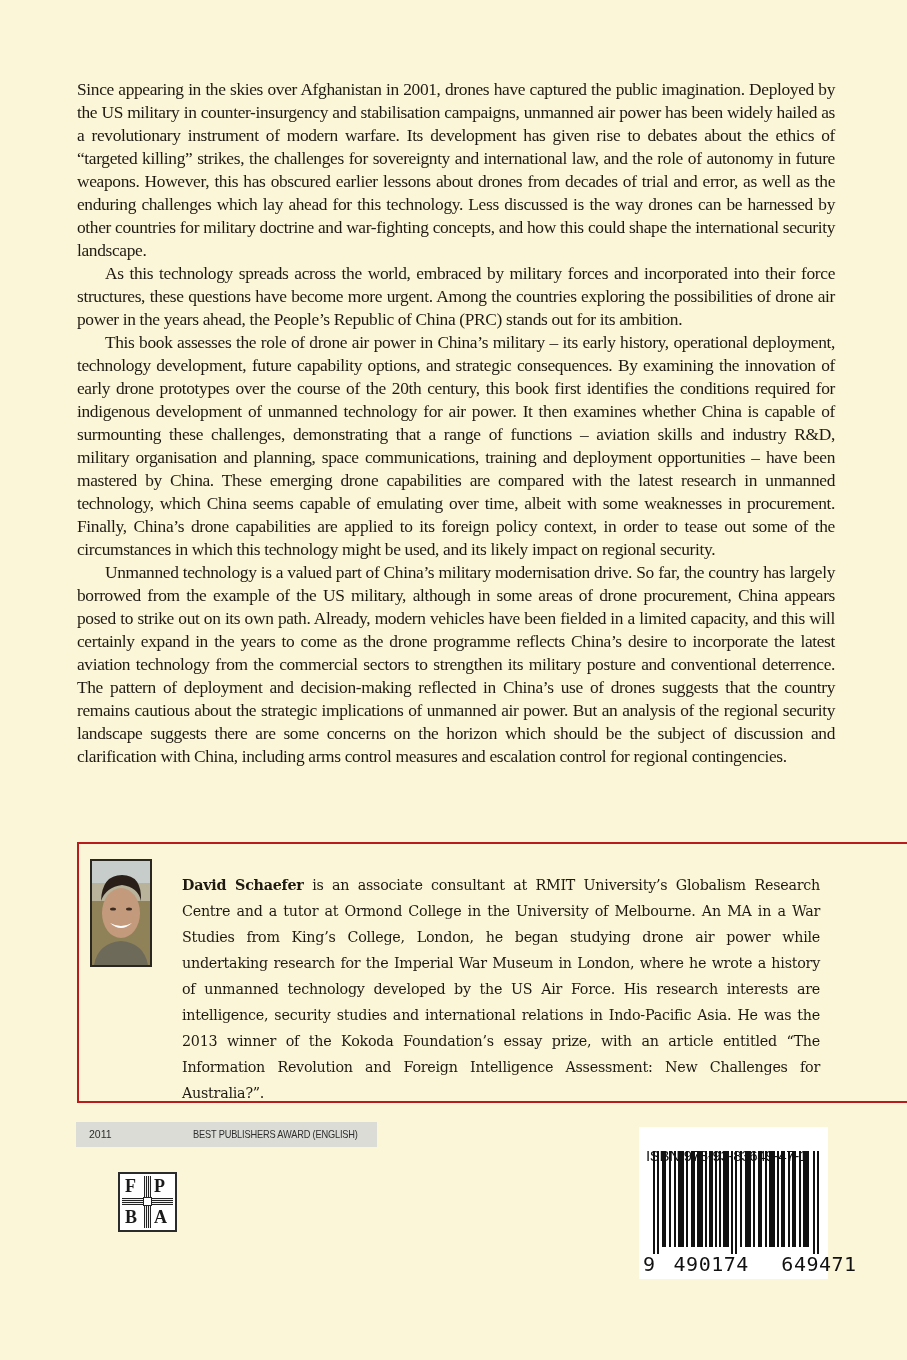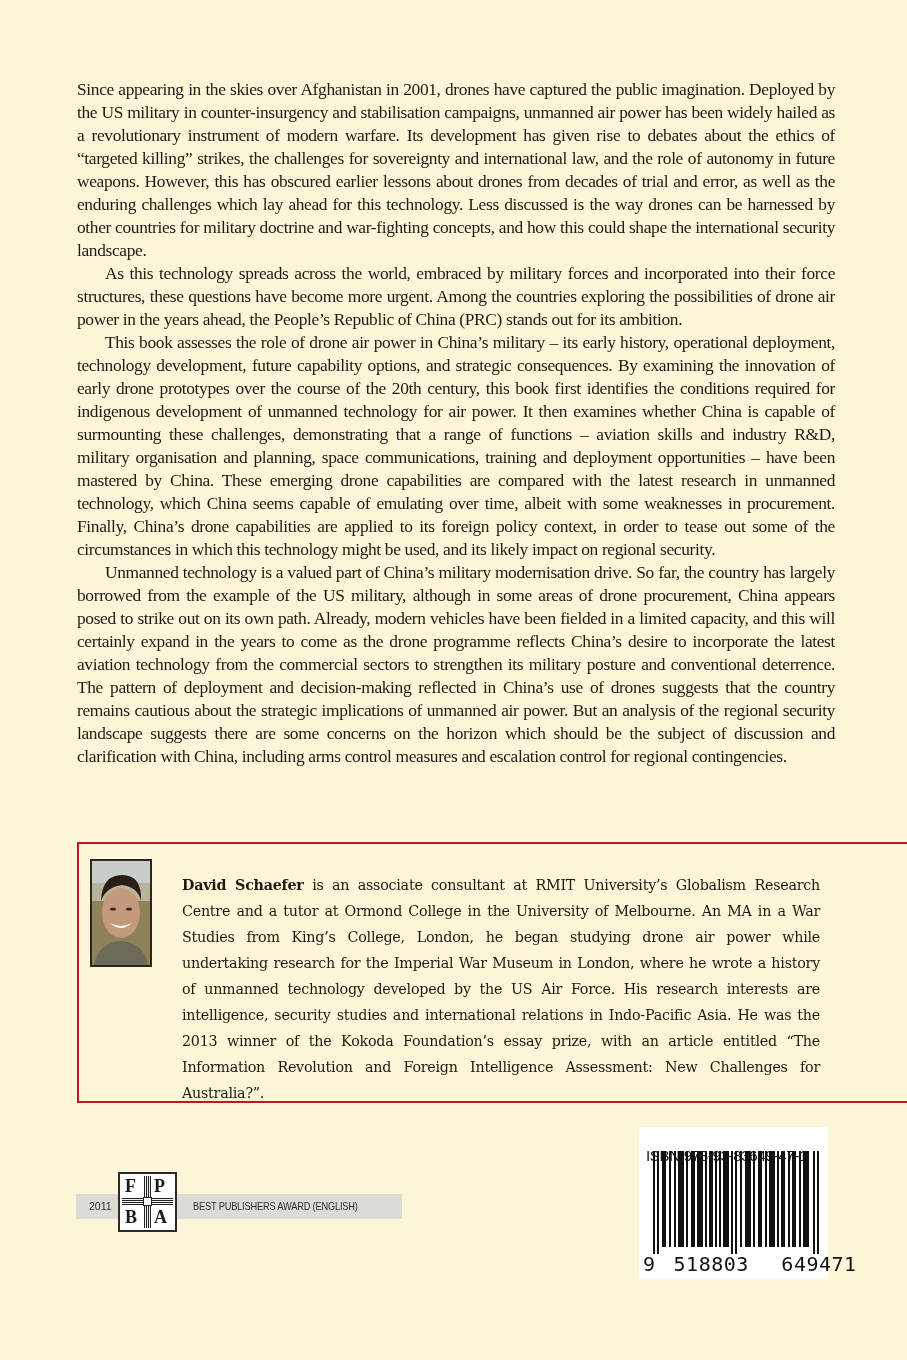--- a/index.html
+++ b/index.html
@@ -48,22 +48,22 @@
       font-family: "DejaVu Serif", serif;
       font-size: 14.3px;
       line-height: 26px;
       text-align: justify;
       letter-spacing: -0.25px;
     }
     .author-bio b { font-weight: bold; }
 
     .award-strip {
       position: absolute;
-      left: 76px; top: 1194px;
-      width: 326px; height: 25px;
+      left: 76px; top: 1122px;
+      width: 301px; height: 25px;
       background: #dcdcd7;
       font-family: "Liberation Sans", sans-serif;
       font-size: 10.5px;
       color: #2d2d2d;
     }
     .award-year {
       position: absolute; left: 13px; top: 6px;
     }
     .award-label {
       position: absolute; left: 117px; top: 6px;
@@ -201,16 +201,16 @@
       <rect x="135" y="0" width="2" height="96"></rect>
       <rect x="139" y="0" width="4" height="96"></rect>
       <rect x="146" y="0" width="2" height="96"></rect>
       <rect x="150" y="0" width="6" height="96"></rect>
       <rect x="160" y="0" width="2" height="103"></rect>
       <rect x="164" y="0" width="2" height="103"></rect>
     </g>
   </svg>
   <div class="ean-digits">
     <span style="width:16px;">9</span>
-    <span style="margin-left:2px;">518803</span>
+    <span style="margin-left:2px;">490174</span>
     <span style="margin-left:20px;">649471</span>
   </div>
 </div>
 
 </body></html>

